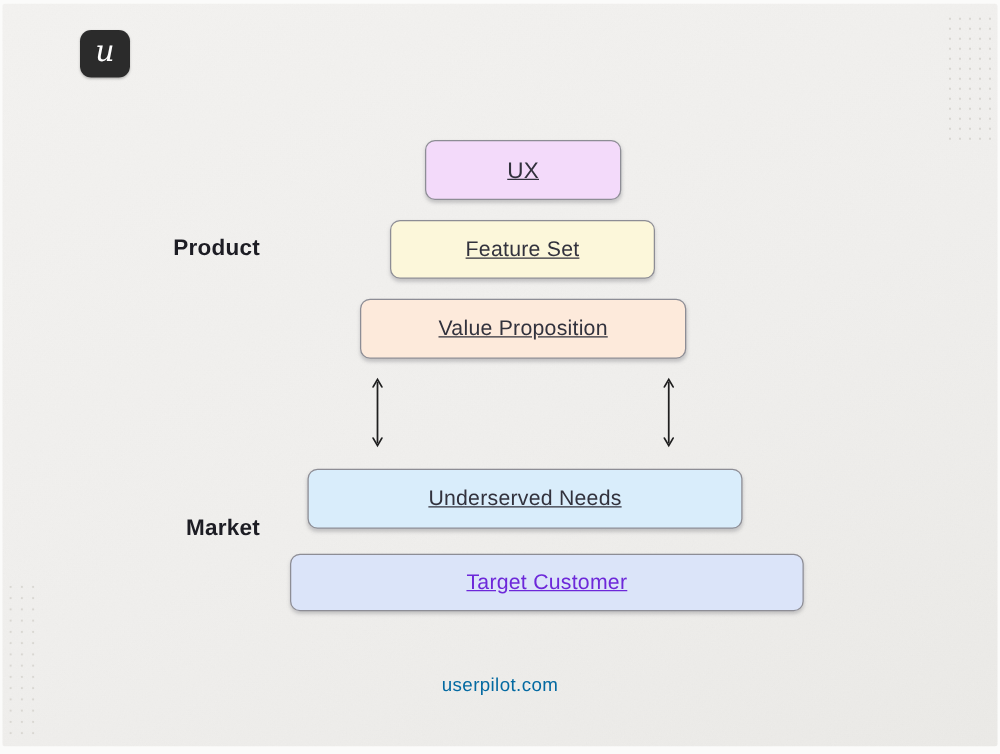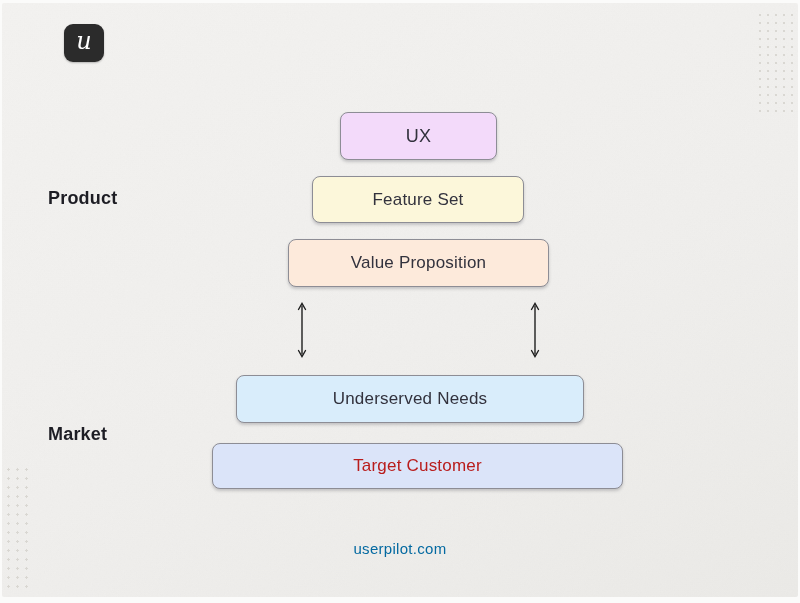--- a/index.html
+++ b/index.html
@@ -42,44 +42,45 @@
     font-style: italic;
     font-size: 24px;
     line-height: 1;
     transform: translateY(-2px);
   }
 
   
   .side-label {
     position: absolute;
     left: 48px; width: 160px;
-    text-align: left;
+    text-align: right;
     font-weight: bold;
     font-size: 18px;
     color: #1d1d24;
     letter-spacing: 0.2px;
   }
   #label-product { top: 188px; }
-  #label-market  { top: 424px; }
+  #label-market  { top: 412px; }
 
   
   .pbox {
     position: absolute;
     border: 1px solid #8d8d95;
     border-radius: 8px;
     box-sizing: border-box;
     display: flex; align-items: center; justify-content: center;
     font-size: 17px;
     letter-spacing: 0.2px;
     box-shadow: 0 2px 3px rgba(115,115,120,0.35);
+    text-decoration: underline;
   }
   #box-ux                { left: 340px; top: 112px; width: 157px; height: 48px; font-size: 18px; }
   #box-feature-set       { left: 312px; top: 176px; width: 212px; height: 47px; }
   #box-value-proposition { left: 288px; top: 239px; width: 261px; height: 48px; }
-  #box-underserved-needs { left: 236px; top: 375px; width: 348px; height: 48px; }
+  #box-underserved-needs { left: 246px; top: 375px; width: 348px; height: 48px; }
   #box-target-customer   { left: 212px; top: 443px; width: 411px; height: 46px; }
 
   
   .v-arrow { position: absolute; top: 301px; width: 12px; height: 58px; }
   #arrow-left  { left: 296px; }
   #arrow-right { left: 529px; }
   #pmf-label {
     position: absolute;
     left: 318px; top: 320px; width: 200px;
     text-align: center;
@@ -150,18 +151,18 @@
       <line x1="6" y1="5" x2="6" y2="53"></line>
       <polyline points="2.5,8.5 6,2.5 9.5,8.5"></polyline>
       <polyline points="2.5,49.5 6,55.5 9.5,49.5"></polyline>
     </g>
   </svg>
 
   <div id="box-underserved-needs" class="pbox" style="background: rgb(217, 237, 251); border-color: rgb(141, 141, 149); color: rgb(50, 50, 61);">
     <span>Underserved Needs</span>
   </div>
 
-  <div id="box-target-customer" class="pbox" style="background: rgb(219, 228, 249); border-color: rgb(141, 141, 149); color: #b91c1c;">
+  <div id="box-target-customer" class="pbox" style="background: rgb(219, 228, 249); border-color: rgb(141, 141, 149); color: #6d28d9; margin-left: 20px;">
     <span>Target Customer</span>
   </div>
 
   <div id="footer" style="color: #0369a1;">userpilot.com</div>
 </div>
 
 </body></html>

